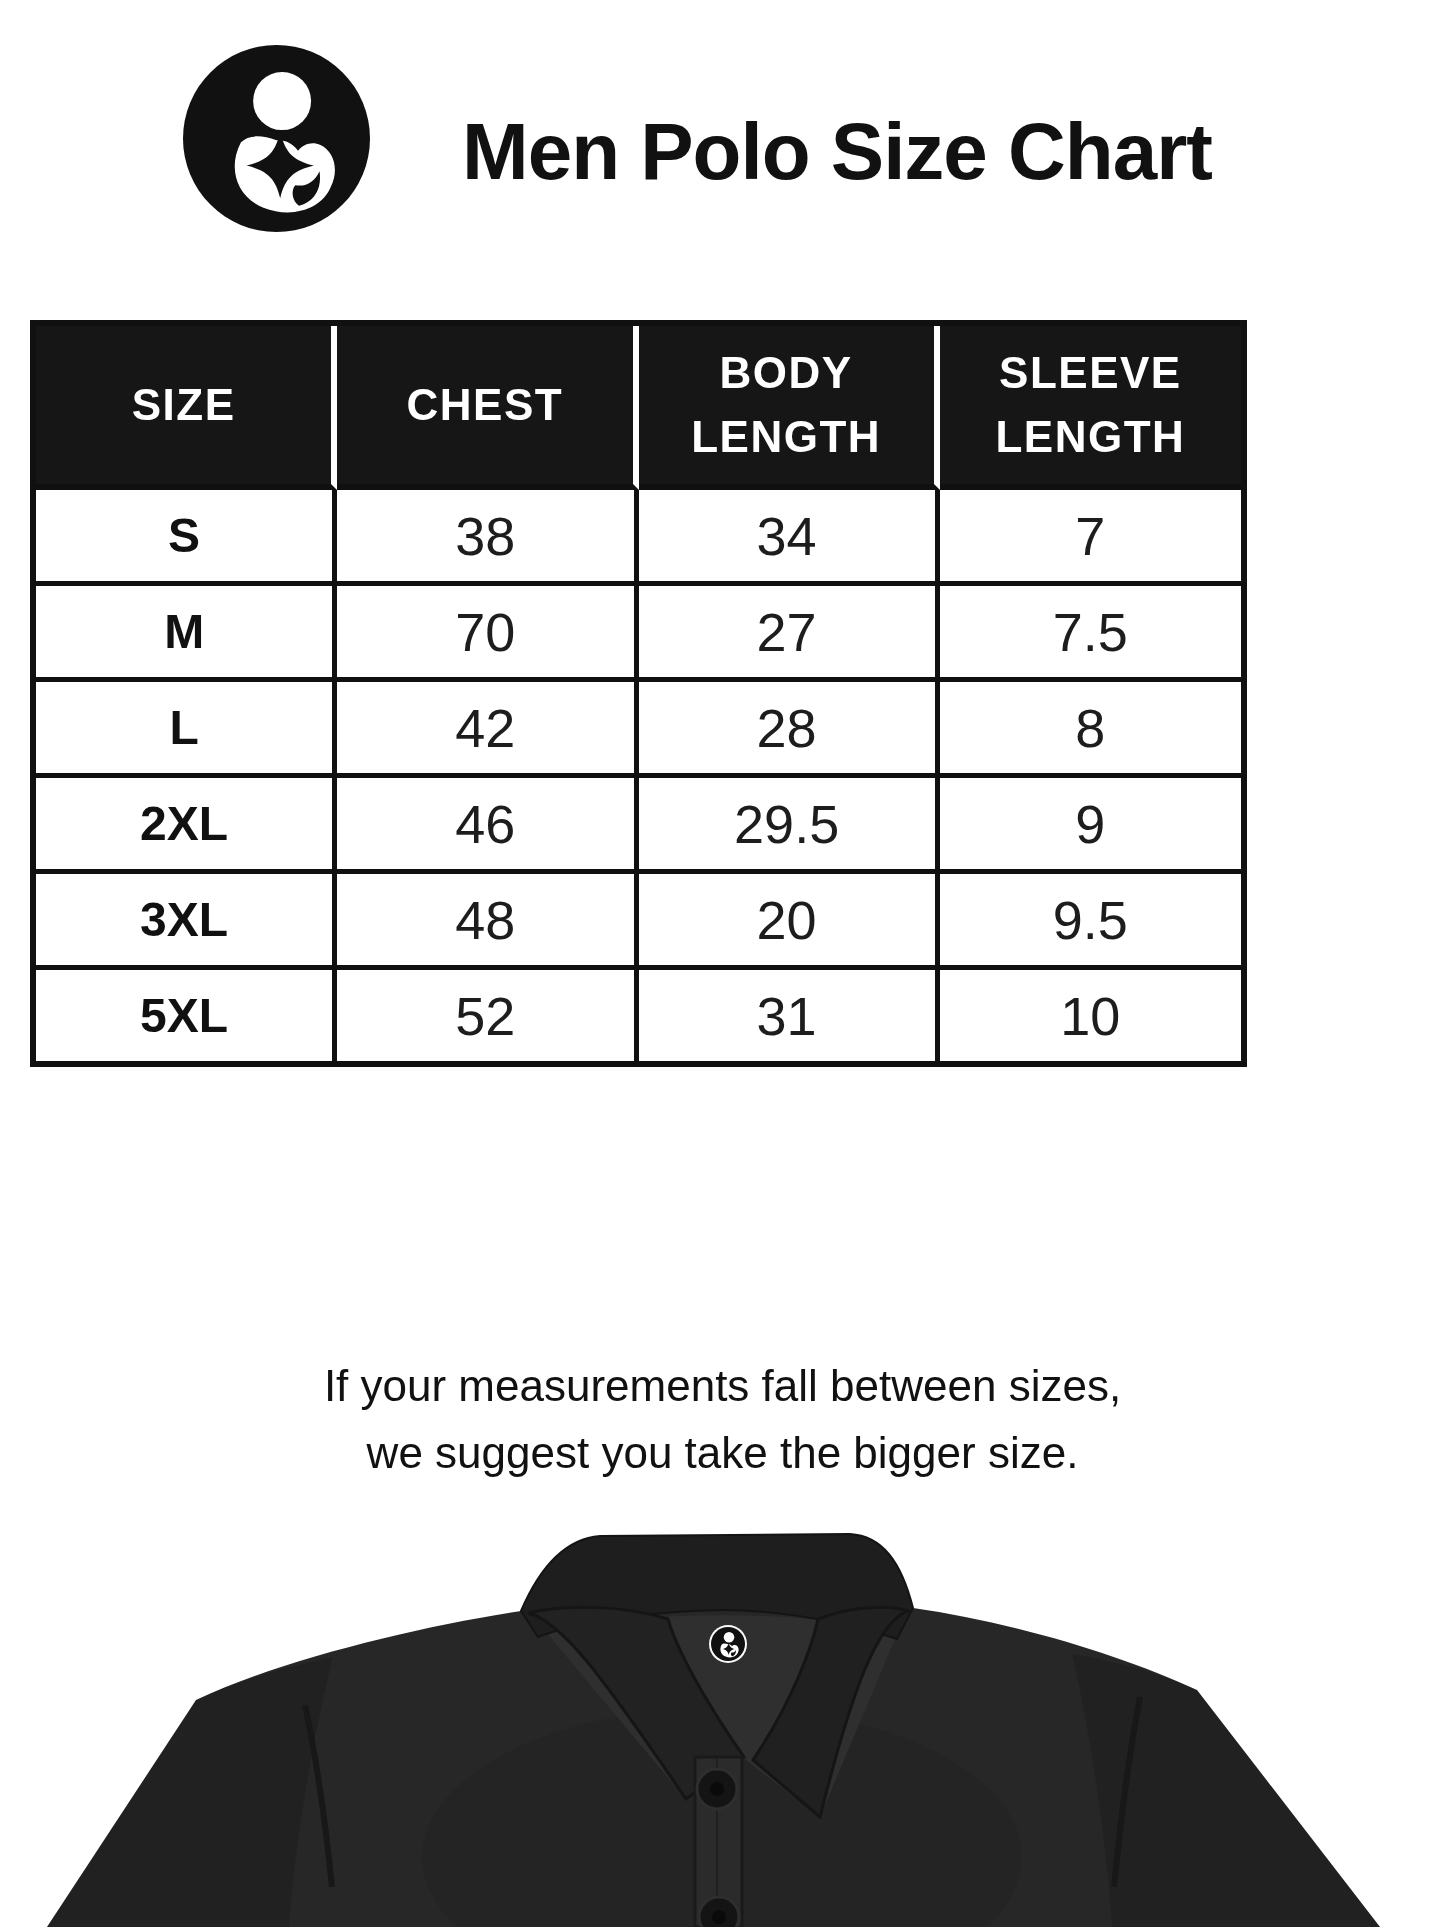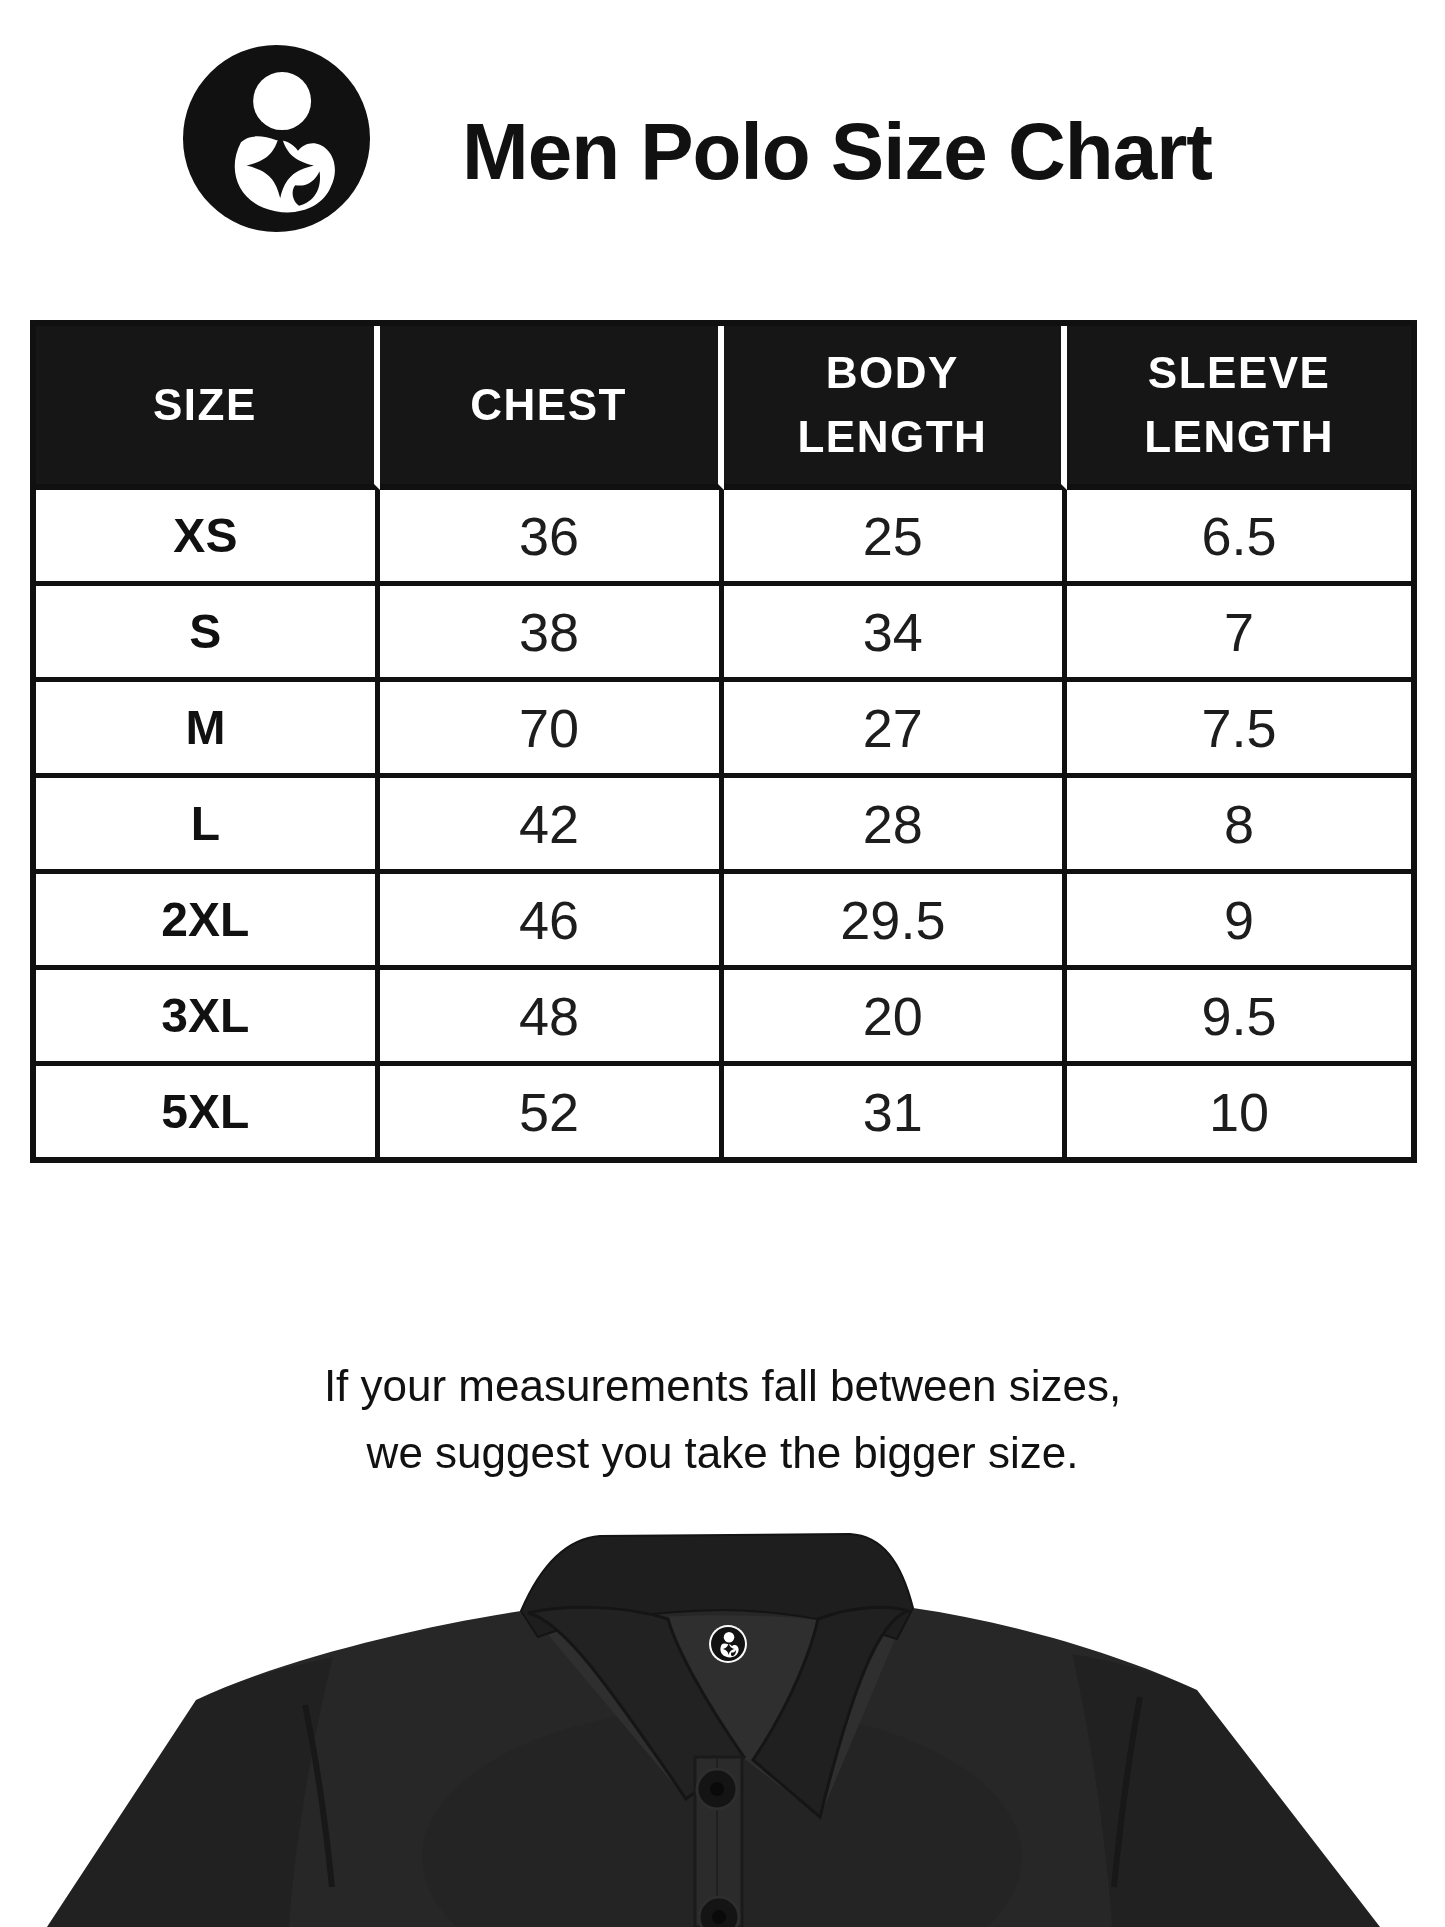--- a/index.html
+++ b/index.html
@@ -21,21 +21,21 @@
     margin:0;
     font-size:80px;line-height:80px;
     font-weight:800;
     letter-spacing:-1px;
     color:#111111;
     white-space:nowrap;
   }
   
   table.size-chart{
     position:absolute;left:30px;top:320px;
-    width:1387px;
+    width:1217px;
     border-collapse:separate;border-spacing:0;
     border:6px solid #101010;
     table-layout:fixed;
     background:#ffffff;
   }
   table.size-chart th{
     background:#161616;color:#ffffff;
     font-size:44px;font-weight:bold;letter-spacing:1.5px;
     height:158px;
     border-right:6px solid #ffffff;
@@ -108,26 +108,20 @@
         <th>SIZE</th>
         <th>CHEST</th>
         <th>BODY
 LENGTH</th>
         <th>SLEEVE
 LENGTH</th>
       </tr>
     </thead>
     <tbody>
       <tr>
-        <td class="size-col">XS</td>
-        <td>36</td>
-        <td>25</td>
-        <td>6.5</td>
-      </tr>
-      <tr>
         <td class="size-col">S</td>
         <td>38</td>
         <td>34</td>
         <td>7</td>
       </tr>
       <tr>
         <td class="size-col">M</td>
         <td>70</td>
         <td>27</td>
         <td>7.5</td>

